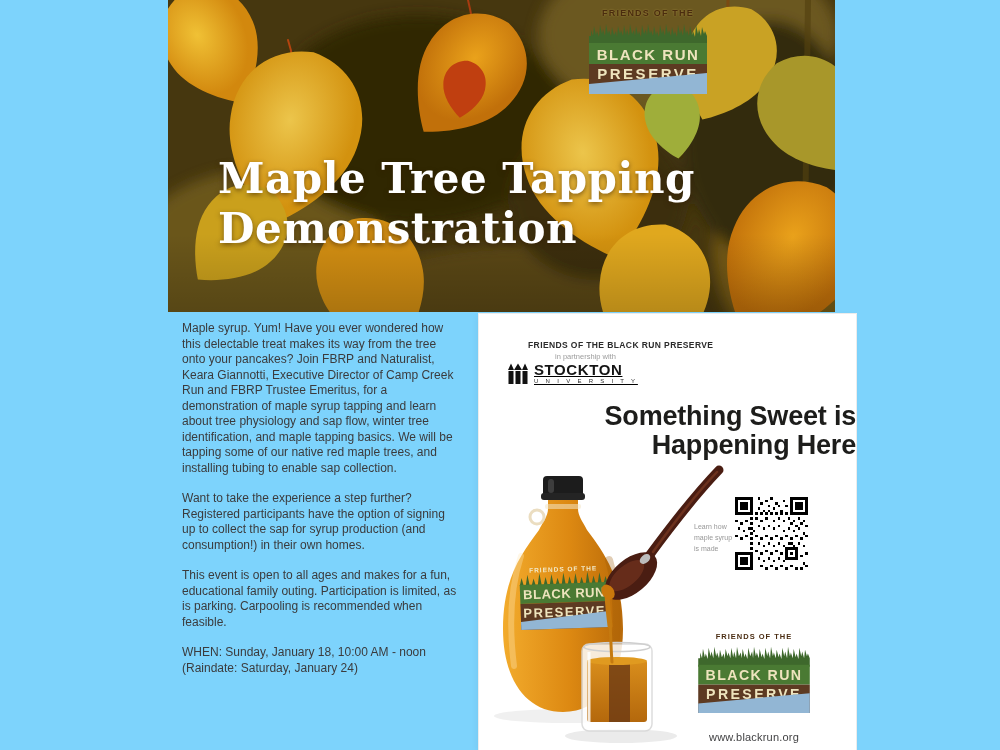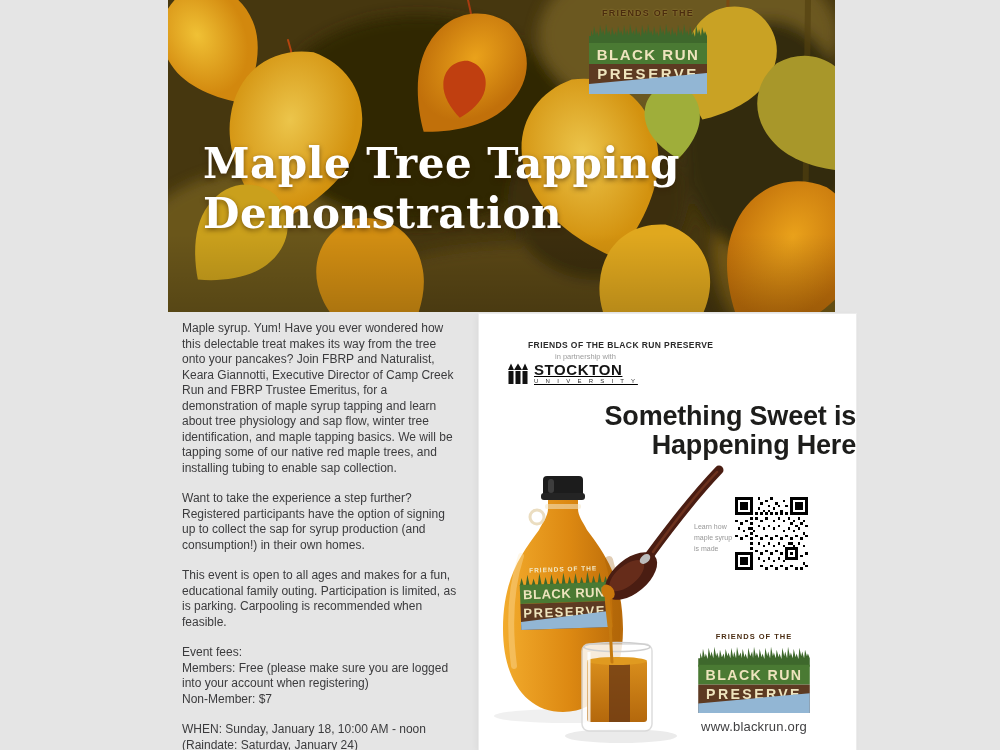--- a/index.html
+++ b/index.html
@@ -1,22 +1,22 @@
 <!DOCTYPE html>
 <html><head>
 <meta charset="utf-8">
 <style>
   html,body{margin:0;padding:0;background:#ffffff;}
-  .page{position:relative;width:1000px;height:750px;background:#e5e5e5;overflow:hidden;
+  .page{position:relative;width:1000px;height:750px;background:#7dd3fc;overflow:hidden;
         font-family:"Liberation Sans",sans-serif;}
 
   
   .header-photo{position:absolute;left:168px;top:0;width:667px;height:312px;overflow:hidden;background:#46370f;}
   .header-photo svg.leafbg{position:absolute;left:0;top:0;}
-  .hero-title{position:absolute;left:34px;top:138px;margin:1px;color:#ffffff;
+  .hero-title{position:absolute;left:34px;top:138px;margin:16px;color:#ffffff;
               font-family:"DejaVu Serif",serif;font-weight:700;font-size:42px;line-height:1.18;
               letter-spacing:.5px;text-shadow:0 2px 5px rgba(50,25,0,.55);}
   .header-logo-wrap{position:absolute;left:420px;top:8px;width:120px;text-align:center;}
   .friends-caption{font-size:9px;font-weight:bold;letter-spacing:1.2px;color:#4a2c0e;margin-bottom:3px;
                    text-shadow:0 0 2px rgba(255,220,120,.4);}
 
   
   .brp-logo text{font-family:"Liberation Sans",sans-serif;font-weight:bold;fill:#eee4bd;}
 
   
@@ -32,21 +32,21 @@
   .stockton{position:absolute;left:27px;top:48px;display:flex;align-items:flex-start;text-decoration:underline;}
   .stockton-text{margin-left:4px;}
   .stockton-name{font-size:15px;font-weight:bold;color:#141414;letter-spacing:.6px;line-height:15px;}
   .stockton-sub{font-size:6px;color:#2e2e2e;letter-spacing:2.8px;margin-top:1px;}
   .headline{position:absolute;left:0;top:88px;width:100%;text-align:right;color:#1d1d1b;
             font-size:27px;font-weight:bold;line-height:1.08;letter-spacing:-.2px;}
   .qr-box{position:absolute;left:256px;top:183px;width:73px;height:73px;}
   .qr-caption{position:absolute;left:215px;top:208px;width:40px;font-size:7px;line-height:1.55;color:#979797;}
   .poster-footer{position:absolute;left:214px;top:318px;width:122px;text-align:center;}
   .footer-friends{font-size:7.5px;font-weight:bold;letter-spacing:1px;color:#4a2c12;}
-  .website{font-size:13px;color:#3f3f41;margin-top:2px;letter-spacing:.2px;}
+  .website{font-size:11px;color:#3f3f41;margin-top:14px;letter-spacing:.2px;}
   .illustration{position:absolute;left:2px;top:150px;}
 </style>
 </head>
 <body>
 
 <div class="page">
 
   <div class="header-photo">
     <svg class="leafbg" width="667" height="312" viewBox="0 0 667 312">
       <defs>
@@ -122,25 +122,20 @@
       <span>Maple Tree Tapping</span><br>
       <span>Demonstration</span>
     </h1>
   </div>
 
   <div class="body-col">
     <p>Maple syrup. Yum! Have you ever wondered how this delectable treat makes its way from the tree onto your pancakes? Join FBRP and Naturalist, Keara Giannotti, Executive Director of Camp Creek Run and FBRP Trustee Emeritus, for a demonstration of maple syrup tapping and learn about tree physiology and sap flow, winter tree identification, and maple tapping basics. We will be tapping some of our native red maple trees, and installing tubing to enable sap collection.</p>
     <p>Want to take the experience a step further? Registered participants have the option of signing up to collect the sap for syrup production (and consumption!) in their own homes.</p>
     <p>This event is open to all ages and makes for a fun, educational family outing.  Participation is limited, as is parking. Carpooling is recommended when feasible.</p>
     <p>
-      <span>Event fees:</span><br>
-      <span>Members: Free (please make sure you are logged into your account when registering)</span><br>
-      <span>Non-Member: $7</span>
-    </p>
-    <p>
       <span>WHEN: Sunday, January 18, 10:00 AM - noon</span><br>
       <span>(Raindate: Saturday, January 24)</span>
     </p>
   </div>
 
   <div class="poster">
 
     <div class="poster-org">FRIENDS OF THE BLACK RUN PRESERVE</div>
     <div class="partnership">in partnership with</div>
 

